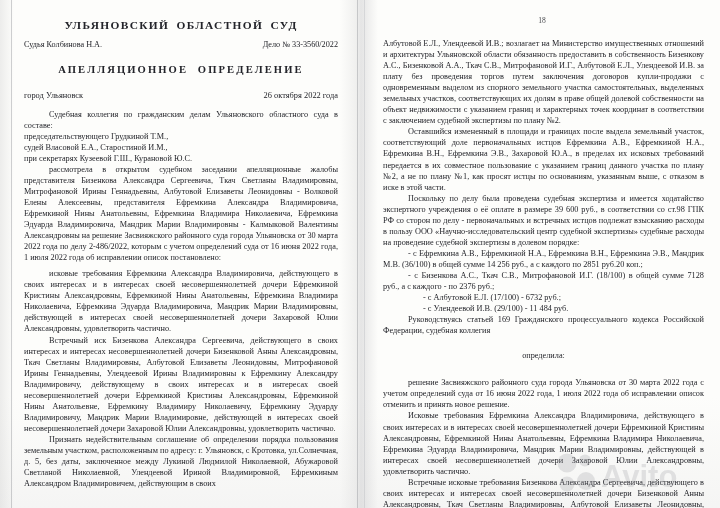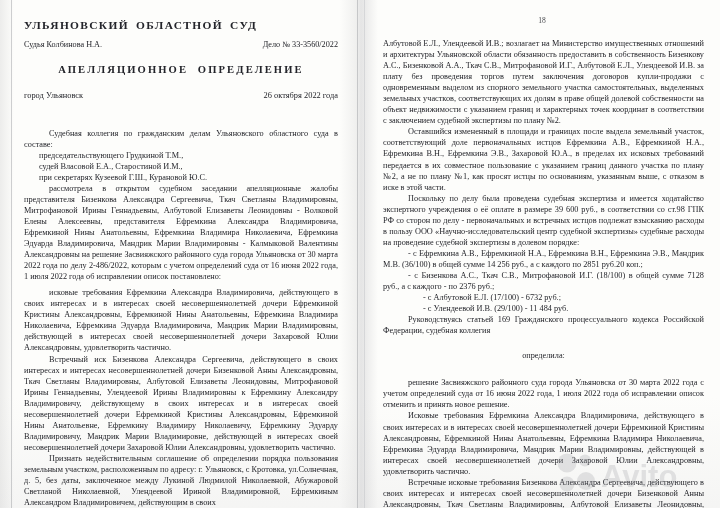--- a/index.html
+++ b/index.html
@@ -49,21 +49,21 @@
     width: 356px;
     padding: 10px 18px 0 24px;
   }
   .col-right {
     left: 364px;
     width: 356px;
     padding: 10px 16px 0 19px;
   }
 
   .doc-title {
-    text-align: left;
+    text-align: center;
     font-size: 11.4px;
     font-weight: bold;
     letter-spacing: 1.35px;
     word-spacing: 3px;
     margin: 9px 0 0 0;
     text-transform: uppercase;
   }
   .caseline {
     text-align: right;
     font-size: 8.2px;
@@ -99,22 +99,22 @@
   .body-p {
     font-size: 8.25px;
     line-height: 11.05px;
     text-align: justify;
     text-justify: inter-word;
     margin: 0;
   }
   .indent { text-indent: 25px; }
   .indent-sm { text-indent: 15px; }
   .gap-sm { margin-top: 5px; }
-  .gap-md { margin-top: 28px; }
-  .nowrap-block { text-align: left; margin-left: 15px; }
+  .gap-md { margin-top: 9px; }
+  .nowrap-block { text-align: left; }
 
   .page-num {
     position: absolute;
     left: 0;
     right: 0;
     top: 16px;
     text-align: center;
     font-size: 7.6px;
     color: #4a4b50;
   }

